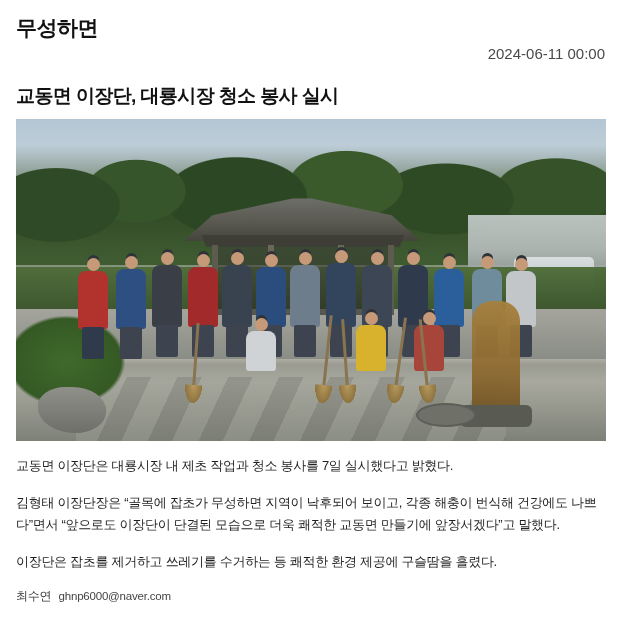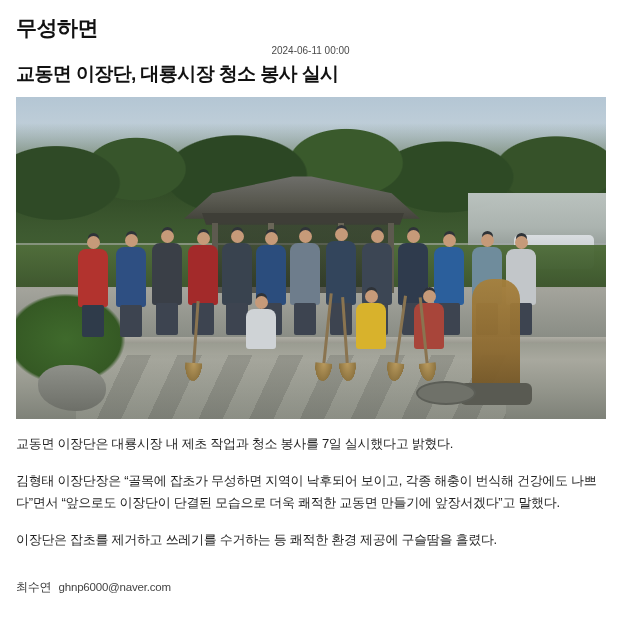--- a/index.html
+++ b/index.html
@@ -23,34 +23,34 @@
   }
   .masthead {
     font-size: 21px;
     font-weight: bold;
     letter-spacing: -0.5px;
     color: #111111;
     line-height: 1.1;
     margin: 2px 0 0 0;
   }
   .meta-row {
-    text-align: center;
-    font-size: 10px;
+    text-align: right;
+    font-size: 15px;
     color: #4a4a4a;
     margin-top: 6px;
     margin-bottom: 2px;
     padding-right: 1px;
   }
   .headline {
     font-size: 19px;
     font-weight: bold;
     letter-spacing: -0.6px;
     color: #111111;
     line-height: 1.3;
-    margin: 6px 0 10px 0;
+    margin: 22px 0 10px 0;
   }
   .figure {
     width: 590px;
     height: 322px;
     margin: 0 0 14px 0;
     position: relative;
     overflow: hidden;
     background: #5a6b54;
   }
   
@@ -226,21 +226,21 @@
     font-size: 13px;
     line-height: 1.75;
     letter-spacing: -0.3px;
     color: #1f1f1f;
     margin: 0 0 14px 0;
   }
   .byline {
     font-size: 12px;
     color: #333333;
     letter-spacing: -0.2px;
-    margin-top: 27px;
+    margin-top: 14px;
   }
   .byline .email {
     color: #444444;
     font-size: 11.5px;
     margin-left: 4px;
   }
 </style>
 </head>
 <body>
 

